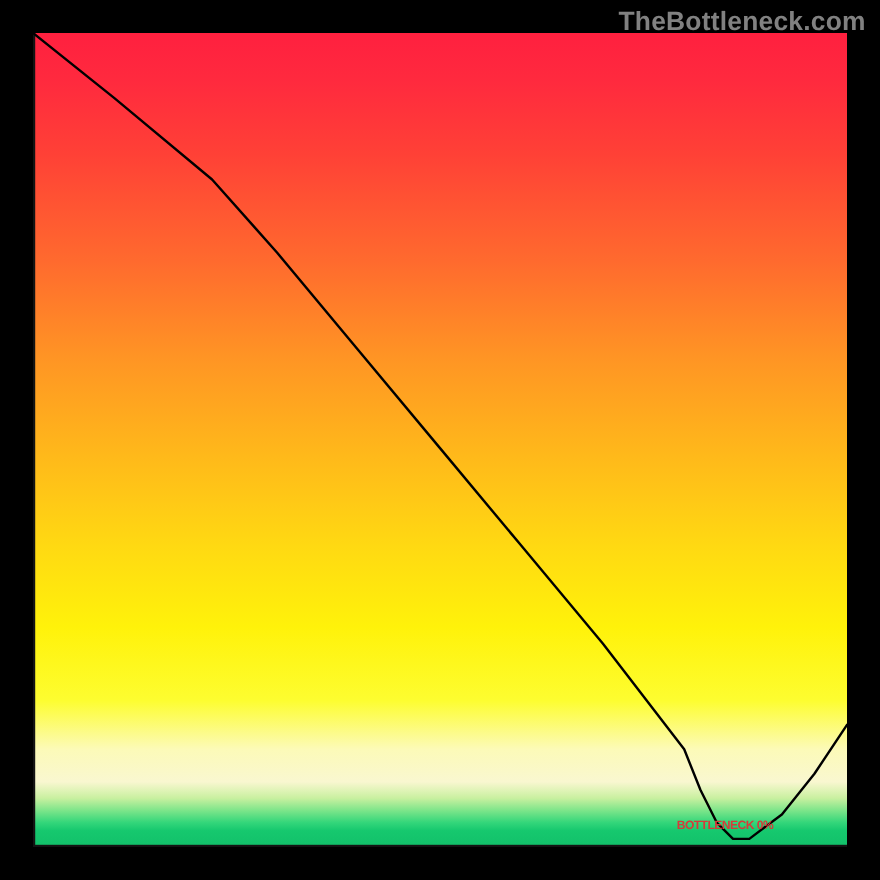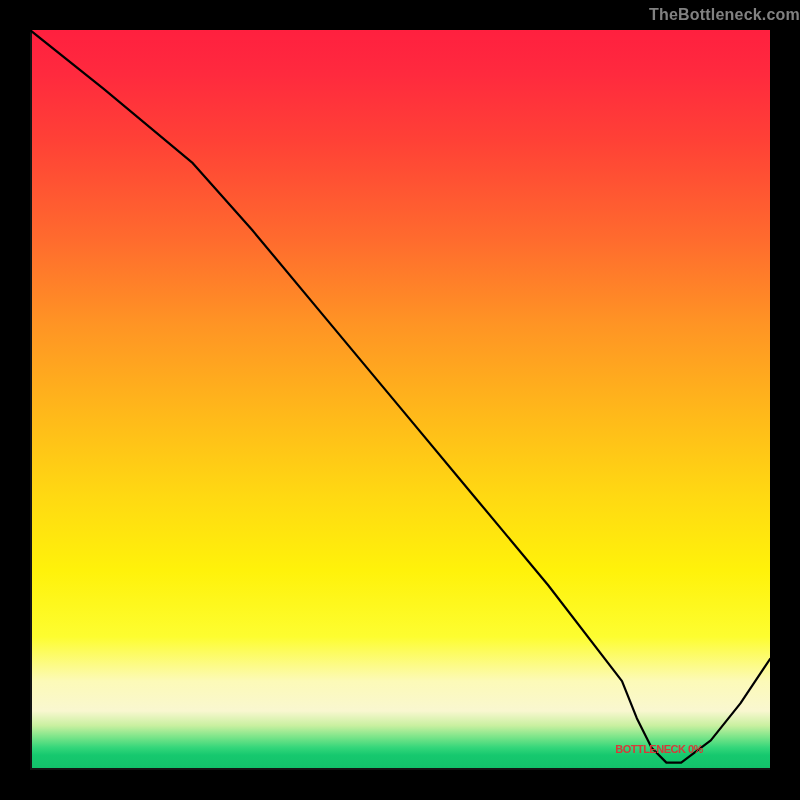--- a/index.html
+++ b/index.html
@@ -12,23 +12,23 @@
   }
   .frame {
     position: relative;
     width: 800px;
     height: 800px;
     background: #000000;
   }
   .watermark {
     position: absolute;
     top: 6px;
-    right: 0;
+    right: 13px;
     font-family: Arial, Helvetica, sans-serif;
-    font-size: 16px;
+    font-size: 24px;
     font-weight: bold;
     color: #818181;
     letter-spacing: 0.2px;
     text-align: right;
   }
   .plot-area {
     position: absolute;
     left: 30px;
     top: 30px;
     width: 740px;

